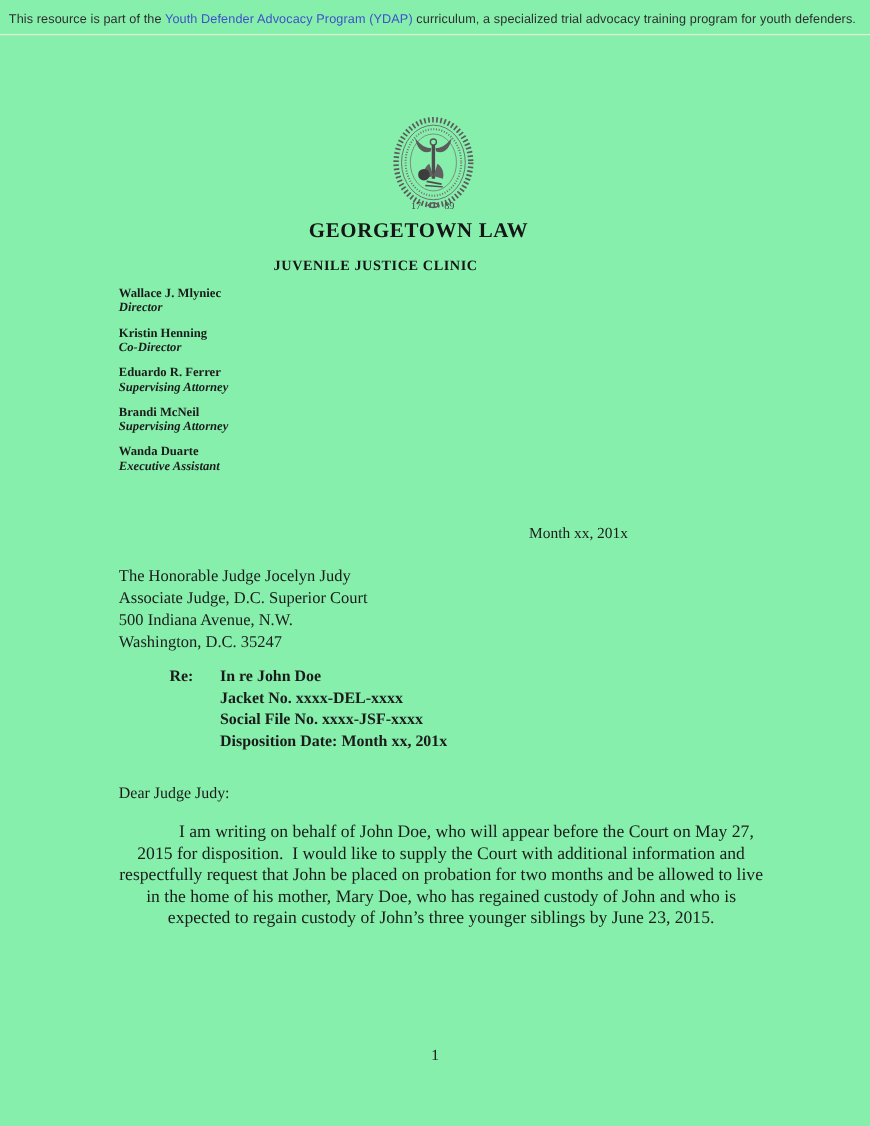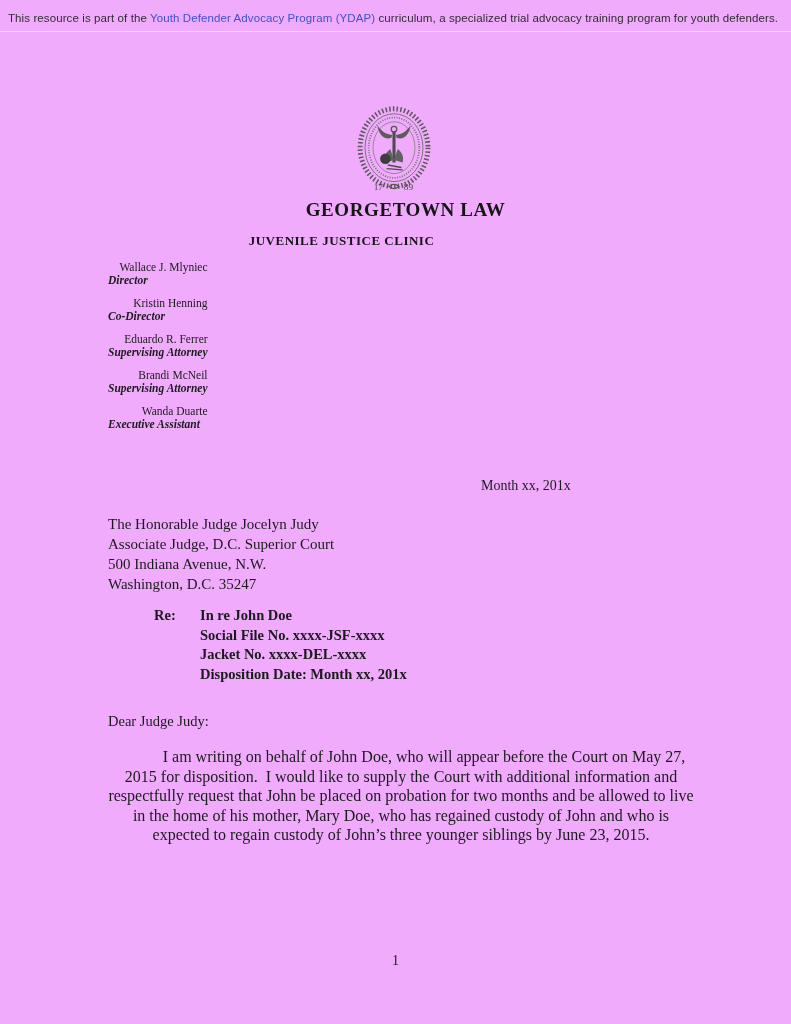--- a/index.html
+++ b/index.html
@@ -1,20 +1,20 @@
 <!DOCTYPE html>
 <html><head>
 <meta charset="utf-8">
 <style>
   html, body { margin: 0; padding: 0; background: #ffffff; }
   .page {
     position: relative;
     width: 791px;
     height: 1024px;
-    background: #f0abfc;
+    background: #86efac;
     overflow: hidden;
     color: #1b1b1b;
     font-family: "Liberation Serif", "DejaVu Serif", serif;
   }
 
   
   .banner {
     position: absolute;
     top: 0; left: 0; right: 0;
     padding: 12px 8px 7px 8px;
@@ -42,42 +42,41 @@
   
   .org-name {
     position: absolute;
     top: 199px; left: 0;
     width: 761px;
     text-align: center;
     font-size: 19px;
     font-weight: bold;
     letter-spacing: 0.6px;
     color: #151515;
-    margin-left: 25px;
   }
   .clinic-name {
     position: absolute;
     top: 233px; left: 0;
     width: 683px;
     text-align: center;
     font-size: 13px;
     font-weight: bold;
     letter-spacing: 0.5px;
     color: #151515;
   }
 
   
   .staff {
     position: absolute;
     top: 261px;
     left: 108px;
     font-size: 11.5px;
   }
   .staff-entry { margin-bottom: 10px; }
-  .staff-name { font-weight: normal; line-height: 13px; text-align: right; }
+  .staff-name { font-weight: bold; line-height: 13px; }
   .staff-title { font-weight: bold; font-style: italic; line-height: 13px; }
 
   
   .date-line {
     position: absolute;
     top: 478px;
     left: 481px;
     font-size: 14px;
   }
   .recipient {
@@ -188,22 +187,22 @@
     <div>The Honorable Judge Jocelyn Judy</div>
     <div>Associate Judge, D.C. Superior Court</div>
     <div>500 Indiana Avenue, N.W.</div>
     <div>Washington, D.C. 35247</div>
   </div>
 
   <div class="re-block">
     <div>Re:</div>
     <div>
       <div class="re-case">In re John Doe</div>
+      <div>Jacket No. xxxx-DEL-xxxx</div>
       <div>Social File No. xxxx-JSF-xxxx</div>
-      <div>Jacket No. xxxx-DEL-xxxx</div>
       <div>Disposition Date: Month xx, 201x</div>
     </div>
   </div>
 
   <div class="salutation">Dear Judge Judy:</div>
 
   <div class="body-paragraph">I am writing on behalf of John Doe, who will appear before the Court on May 27, 2015 for disposition.  I would like to supply the Court with additional information and respectfully request that John be placed on probation for two months and be allowed to live in the home of his mother, Mary Doe, who has regained custody of John and who is expected to regain custody of John’s three younger siblings by June 23, 2015.</div>
 
   <div class="page-number">1</div>
 

